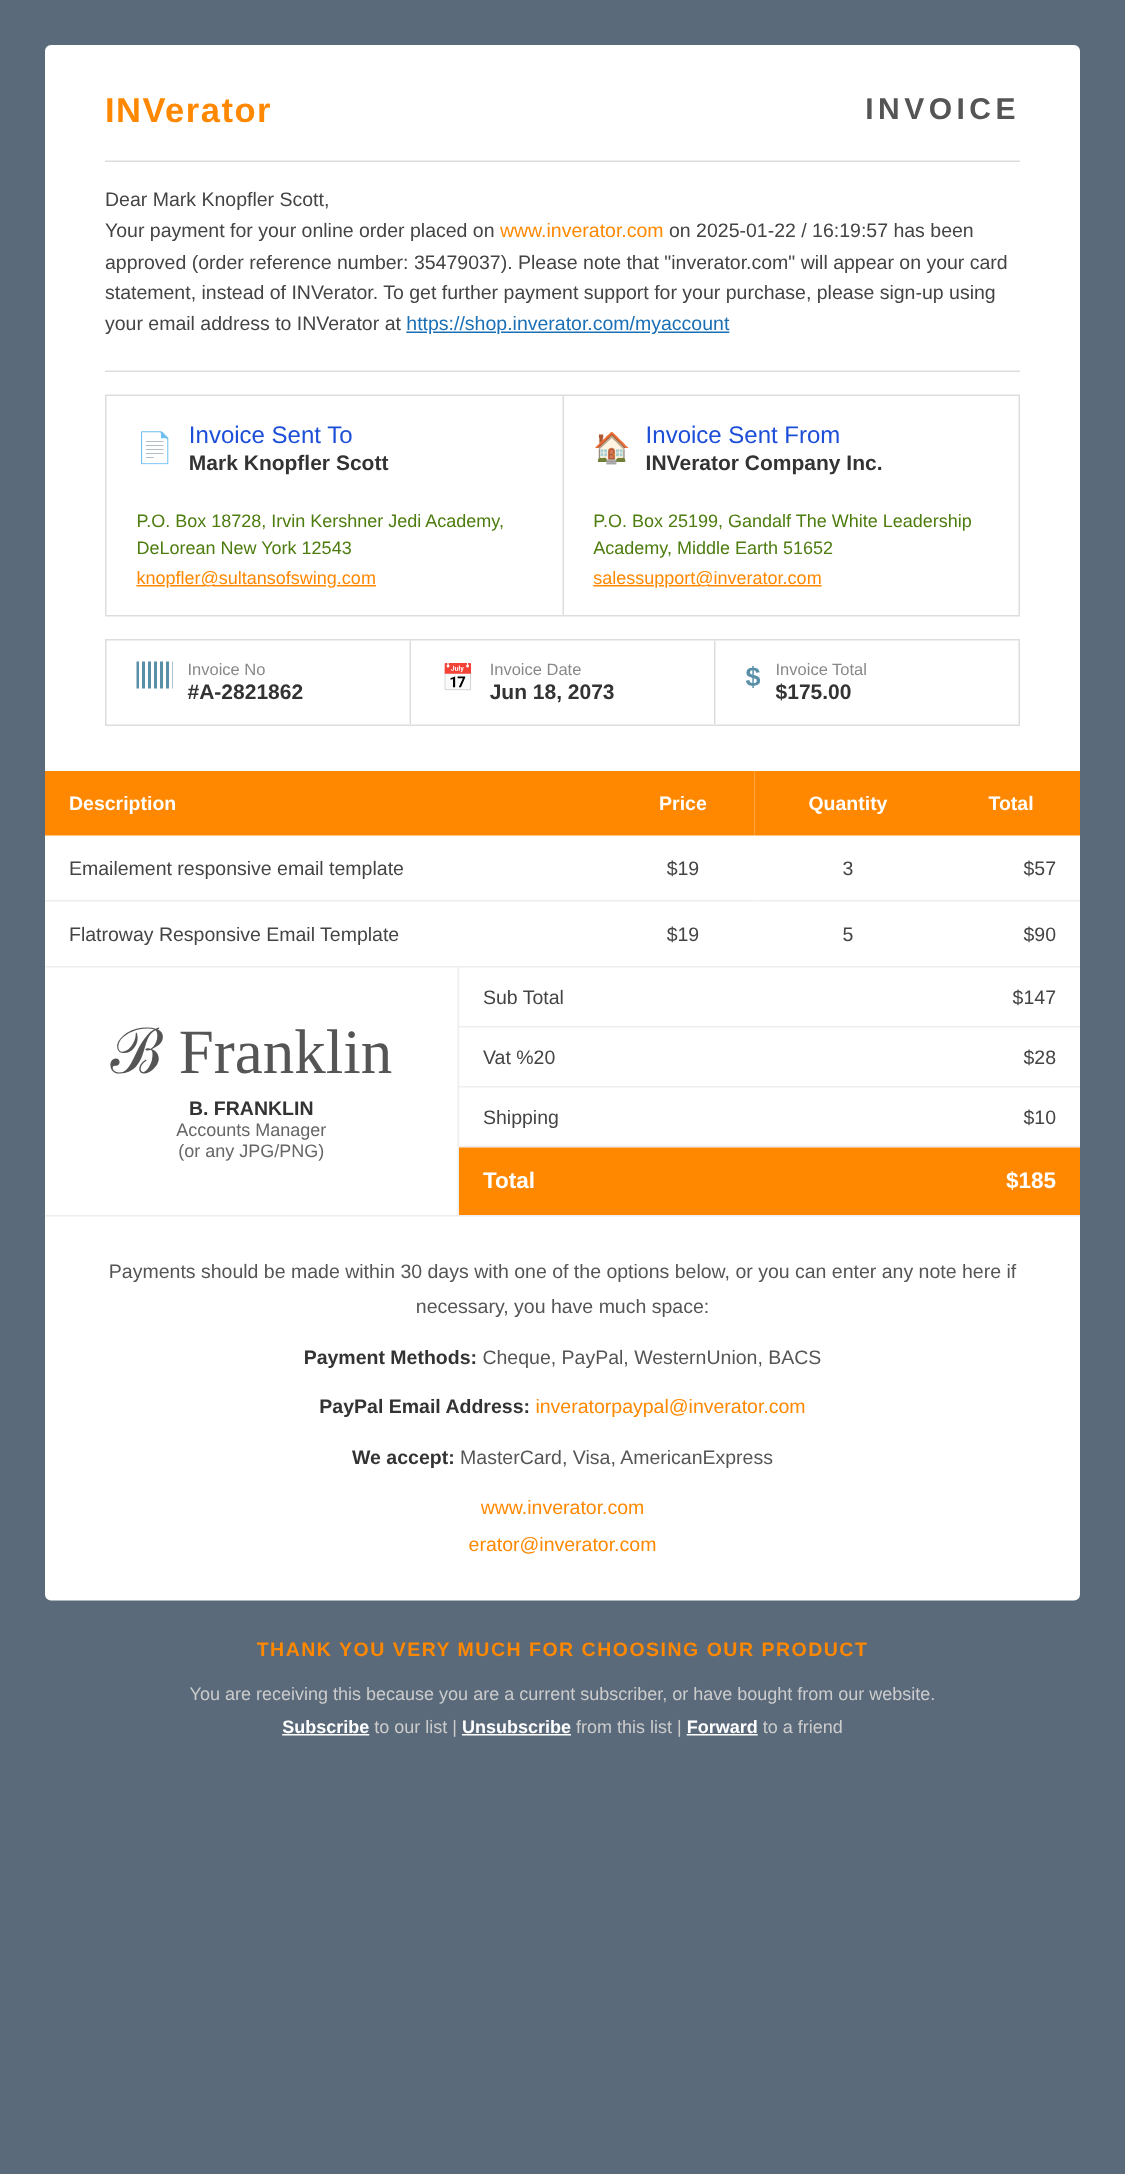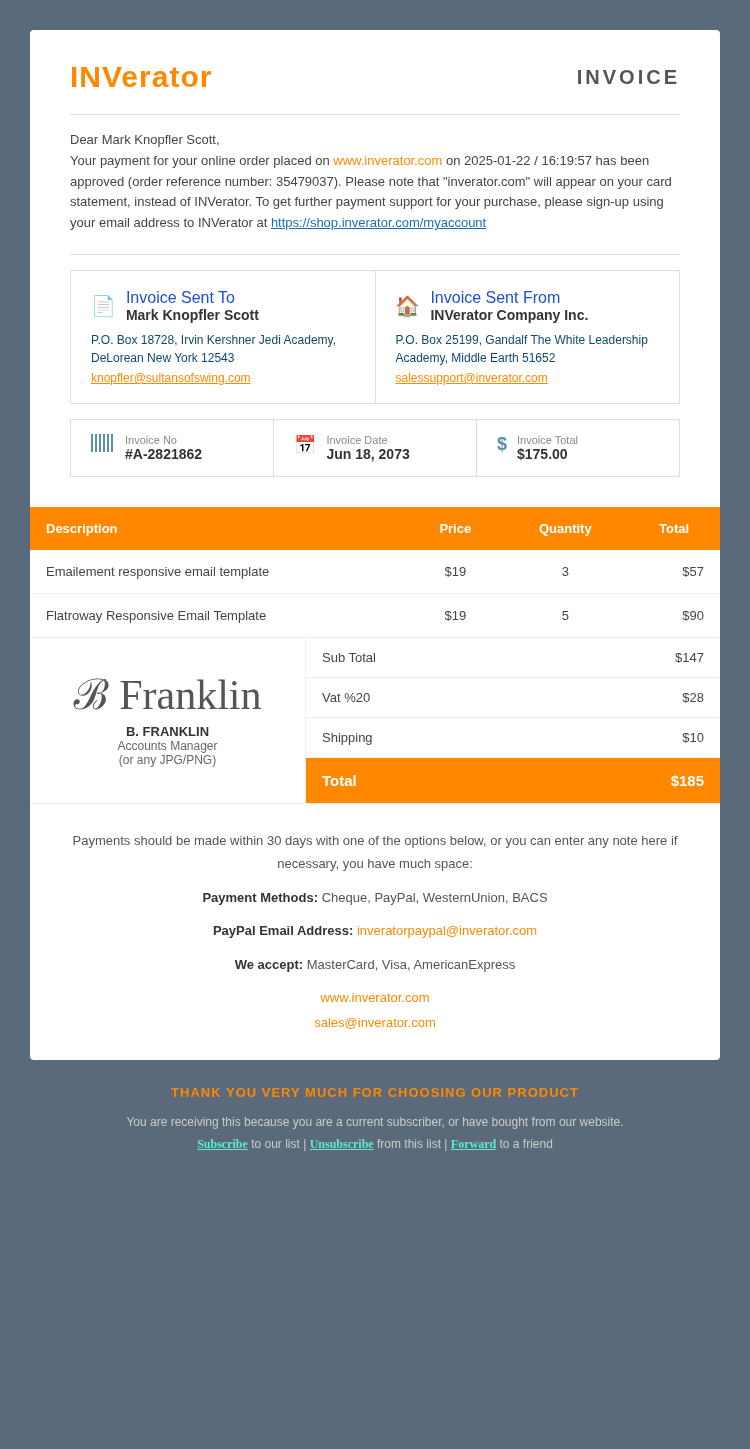--- a/index.html
+++ b/index.html
@@ -25,21 +25,21 @@
       padding: 30px 40px;
     }
     
     .invoice-header {
       display: flex;
       justify-content: space-between;
       align-items: center;
       margin-bottom: 20px;
     }
     .brand-name {
-      font-size: 30px;
+      font-size: 23px;
       font-weight: bold;
       color: #333;
       letter-spacing: 1px;
     }
     .brand-name span {
       color: #f80;
     }
     .invoice-label {
       font-size: 20px;
       font-weight: bold;
@@ -88,23 +88,23 @@
       font-size: 16px;
       color: #1d4ed8;
     }
     .address-name {
       font-weight: bold;
       font-size: 14px;
       color: #333;
     }
     .address-text {
       font-size: 12px;
-      color: #0c4a6e;
+      color: #4d7c0f;
       line-height: 1.5;
-      margin-top: 8px;
+      margin-top: 22px;
     }
     .address-email {
       color: #f80;
       font-size: 12px;
       margin-top: 4px;
       display: block;
     }
     
     .invoice-meta {
       display: flex;
@@ -259,24 +259,23 @@
       font-size: 12px;
     }
     .footer-thankyou {
       color: #f80;
       font-weight: bold;
       letter-spacing: 1px;
       font-size: 13px;
       margin-bottom: 15px;
     }
     .footer-links a {
-      color: #5eead4;
+      color: #ffffff;
       text-decoration: underline;
       font-weight: bold;
-      font-family: Liberation Serif, serif;
     }
     
     .barcode-icon {
       display: inline-block;
       width: 24px;
       height: 18px;
       background: repeating-linear-gradient(to right, #5a8fa8 0px, #5a8fa8 2px, transparent 2px, transparent 4px);
       vertical-align: middle;
     }
     .calendar-icon {
@@ -437,21 +436,21 @@
       <p>
         <span class="payment-bold">PayPal Email Address:</span>
         <a href="#" style="color:#f80;">inveratorpaypal@inverator.com</a>
       </p>
       <p>
         <span class="payment-bold">We accept:</span>
         <span>MasterCard, Visa, AmericanExpress</span>
       </p>
       <div class="website-links">
         <a href="#">www.inverator.com</a>
-        <a href="#">sales@inverator.com</a>
+        <a href="#">erator@inverator.com</a>
       </div>
     </div>
   </div>
 
   <div class="email-footer">
     <div class="footer-thankyou">THANK YOU VERY MUCH FOR CHOOSING OUR PRODUCT</div>
     <p style="margin-bottom:8px;">You are receiving this because you are a current subscriber, or have bought from our website.</p>
     <div class="footer-links">
       <a href="#">Subscribe</a><span> to our list | </span><a href="#">Unsubscribe</a><span> from this list | </span><a href="#">Forward</a><span> to a friend</span>
     </div>

